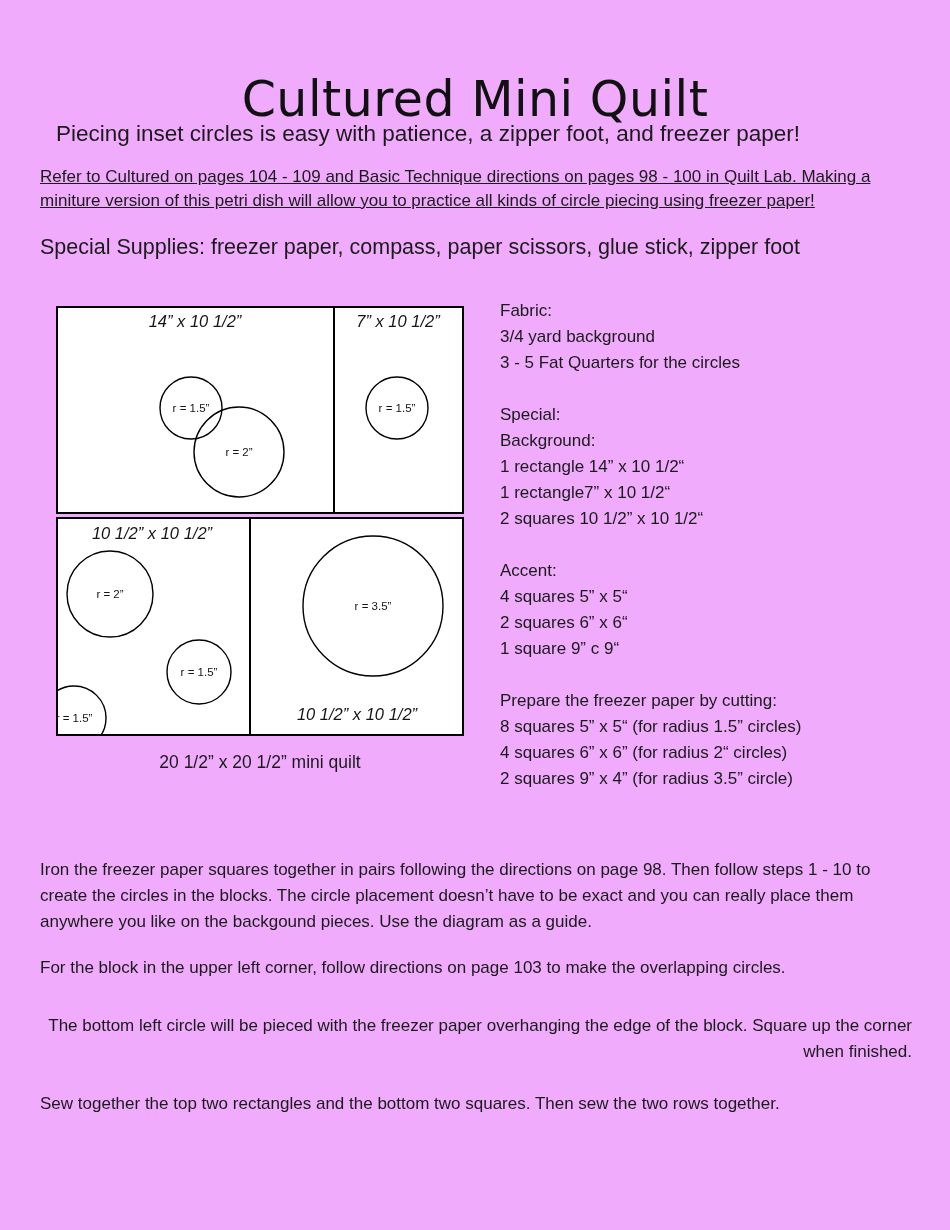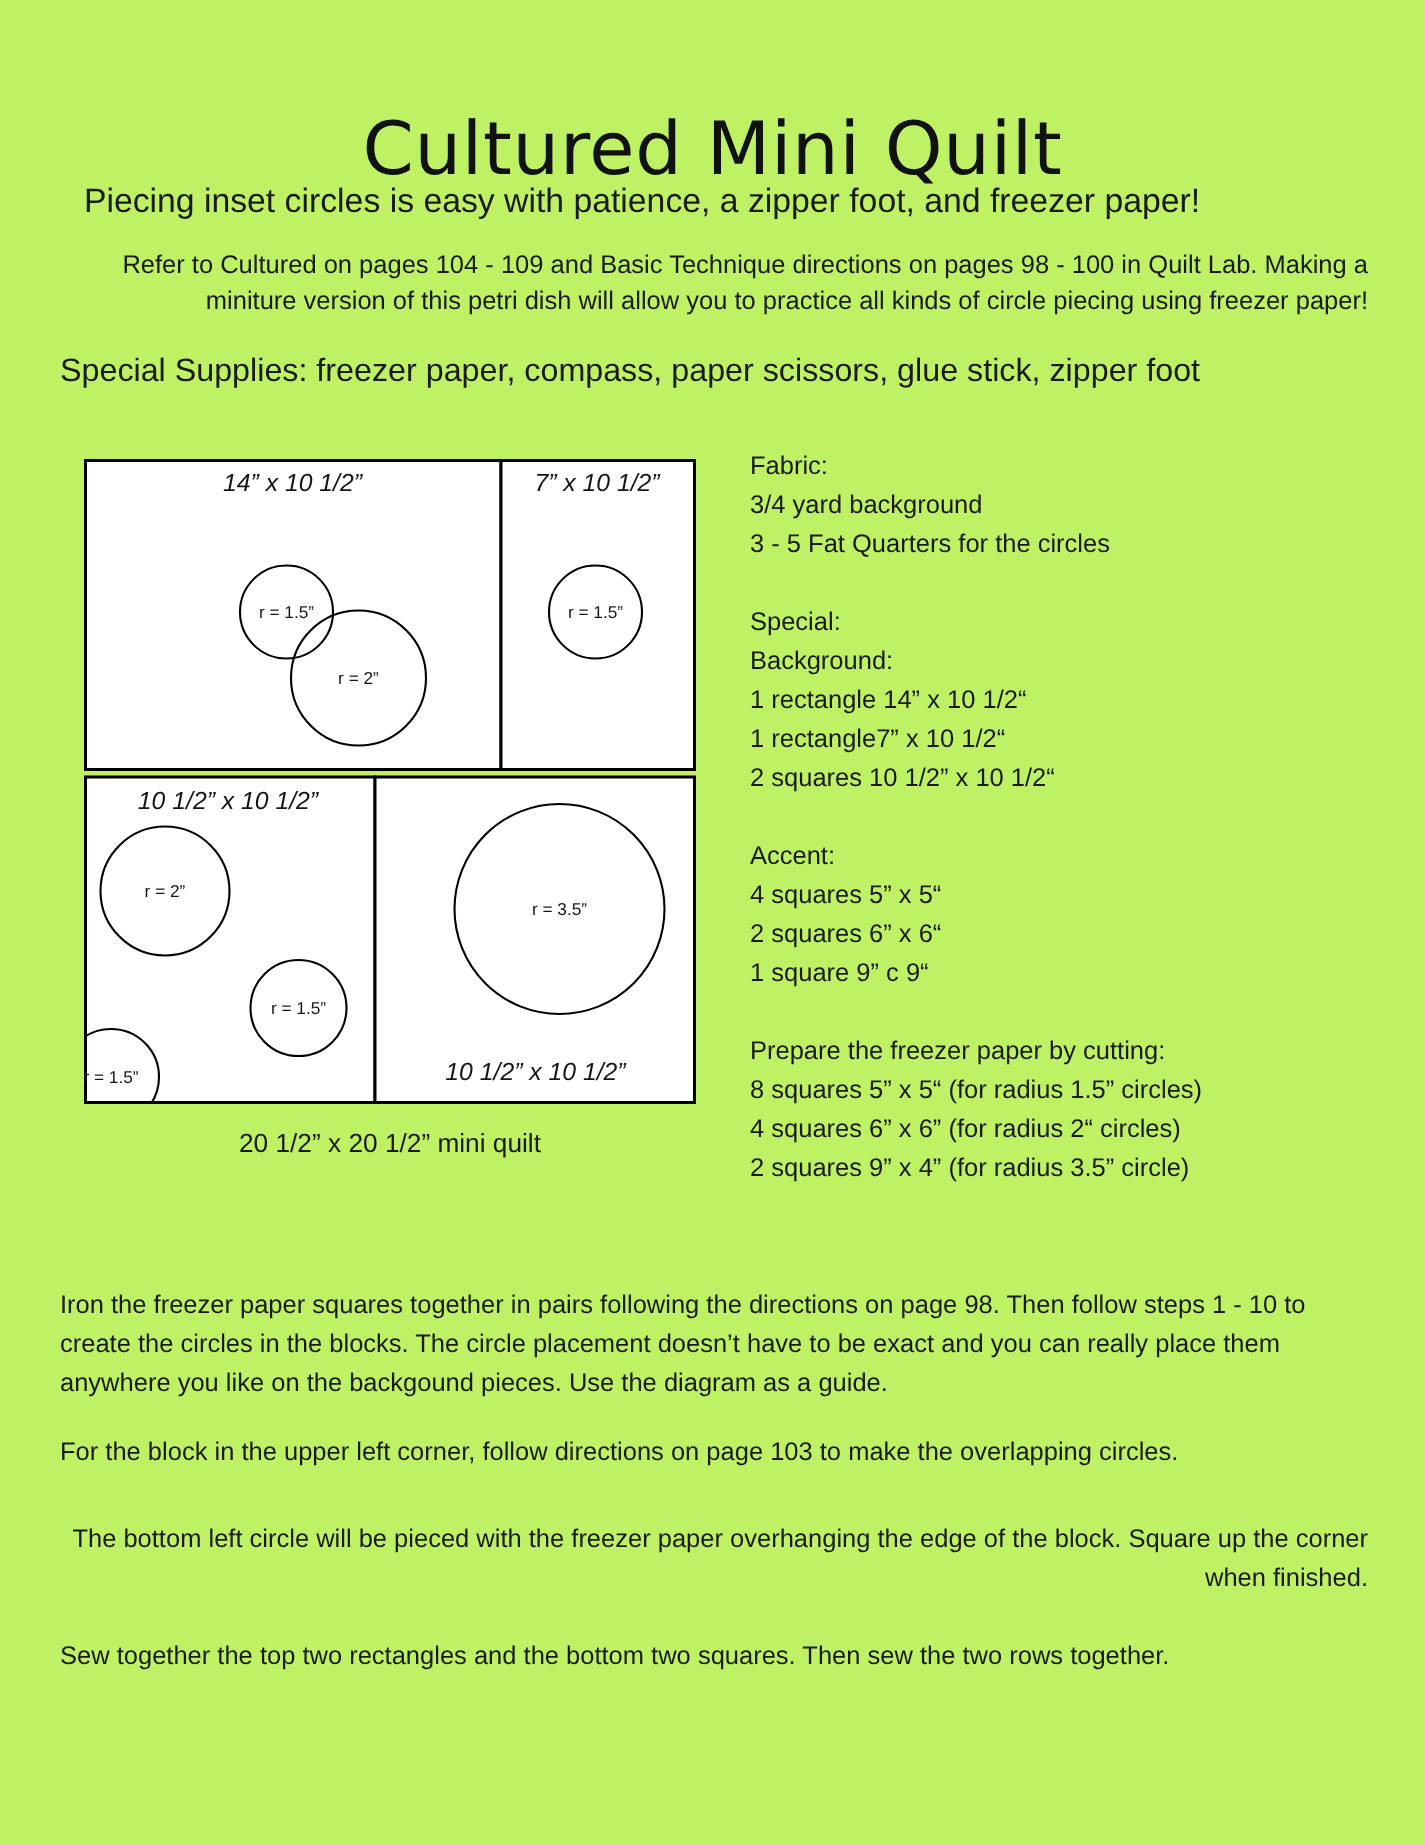--- a/index.html
+++ b/index.html
@@ -14,21 +14,21 @@
     position: relative;
     font-family: "Liberation Sans", sans-serif;
     color: #1a1a1a;
     overflow: hidden;
   }
 
   .page {
     position: relative;
     width: 950px;
     height: 1230px;
-    background: #bef264;
+    background: #f0abfc;
   }
 
   
   .doc-title {
     position: absolute;
     left: 0;
     top: 38px;
     width: 950px;
     text-align: center;
     font-size: 49px;
@@ -51,22 +51,23 @@
     color: #1a1a1a;
   }
 
   .intro-para {
     position: absolute;
     left: 40px;
     top: 148px;
     width: 872px;
     font-size: 17px;
     line-height: 24px;
-    text-align: right;
-    color: #1a1a1a;
+    text-align: left;
+    color: #1a1a1a;
+    text-decoration: underline;
   }
 
   .supplies-line {
     position: absolute;
     left: 40px;
     top: 233px;
     width: 880px;
     font-size: 21.5px;
     line-height: 28px;
     color: #1a1a1a;

